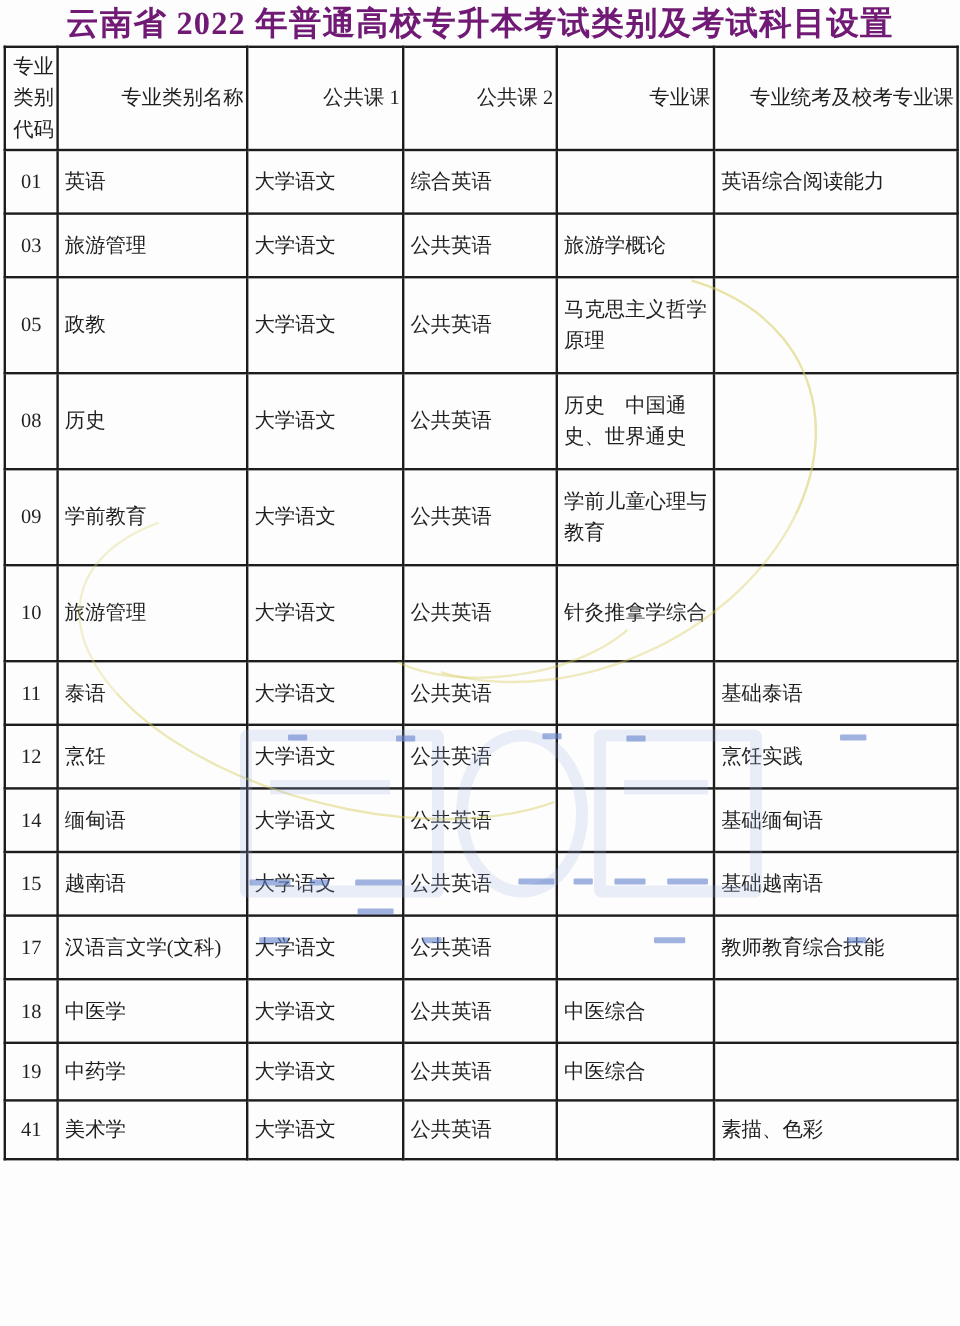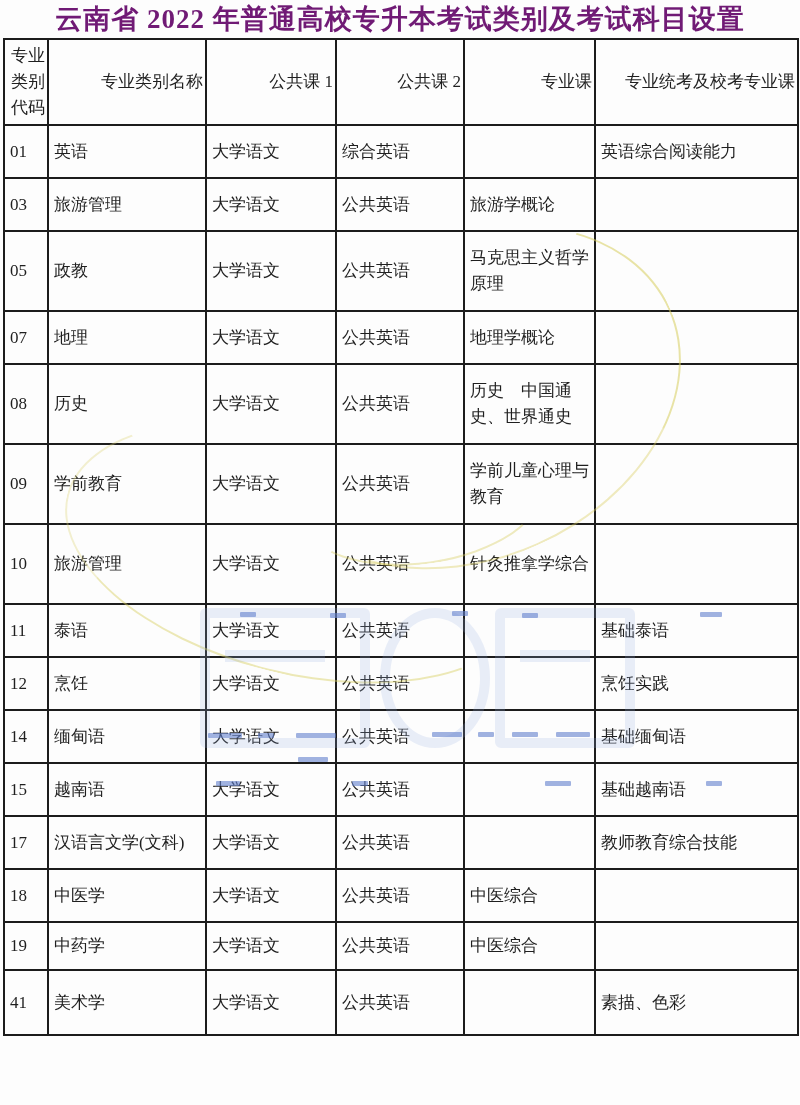--- a/index.html
+++ b/index.html
@@ -31,26 +31,26 @@
     font-size:17px;
     font-weight:normal;
     vertical-align:middle;
     padding:3px 5px;
     line-height:26px;
     word-break:break-all;
     overflow:hidden;
   }
   table.exam th{text-align:right;padding:3px 2px;}
   th.col-code{padding:3px 3px;text-align:left;}
-  td.c-code{text-align:left;padding:3px 1px;font-size:16px;}
+  td.c-code{text-align:center;padding:3px 1px;font-size:16px;}
   tr.hdr{height:84px;}
   tr.h53{height:53px;}
   tr.h62{height:80px;}
   tr.h48{height:48px;}
-  tr.h49{height:65px;}
+  tr.h49{height:49px;}
   
   .wm{position:absolute;pointer-events:none;}
   .swoosh{
     border:2px solid transparent;
     border-radius:50%;
   }
   .swoosh.s1{
     left:255px;top:235px;width:430px;height:320px;
     border-right-color:rgba(216,206,95,0.55);
     border-bottom-color:rgba(216,206,95,0.40);
@@ -125,28 +125,20 @@
         <td>公共英语</td>
         <td>旅游学概论</td>
         <td></td>
       </tr>
       <tr class="h62">
         <td class="c-code">05</td>
         <td>政教</td>
         <td>大学语文</td>
         <td>公共英语</td>
         <td>马克思主义哲学原理</td>
-        <td></td>
-      </tr>
-      <tr class="h53">
-        <td class="c-code">07</td>
-        <td>地理</td>
-        <td>大学语文</td>
-        <td>公共英语</td>
-        <td>地理学概论</td>
         <td></td>
       </tr>
       <tr class="h62">
         <td class="c-code">08</td>
         <td>历史</td>
         <td>大学语文</td>
         <td>公共英语</td>
         <td>历史　中国通史、世界通史</td>
         <td></td>
       </tr>

